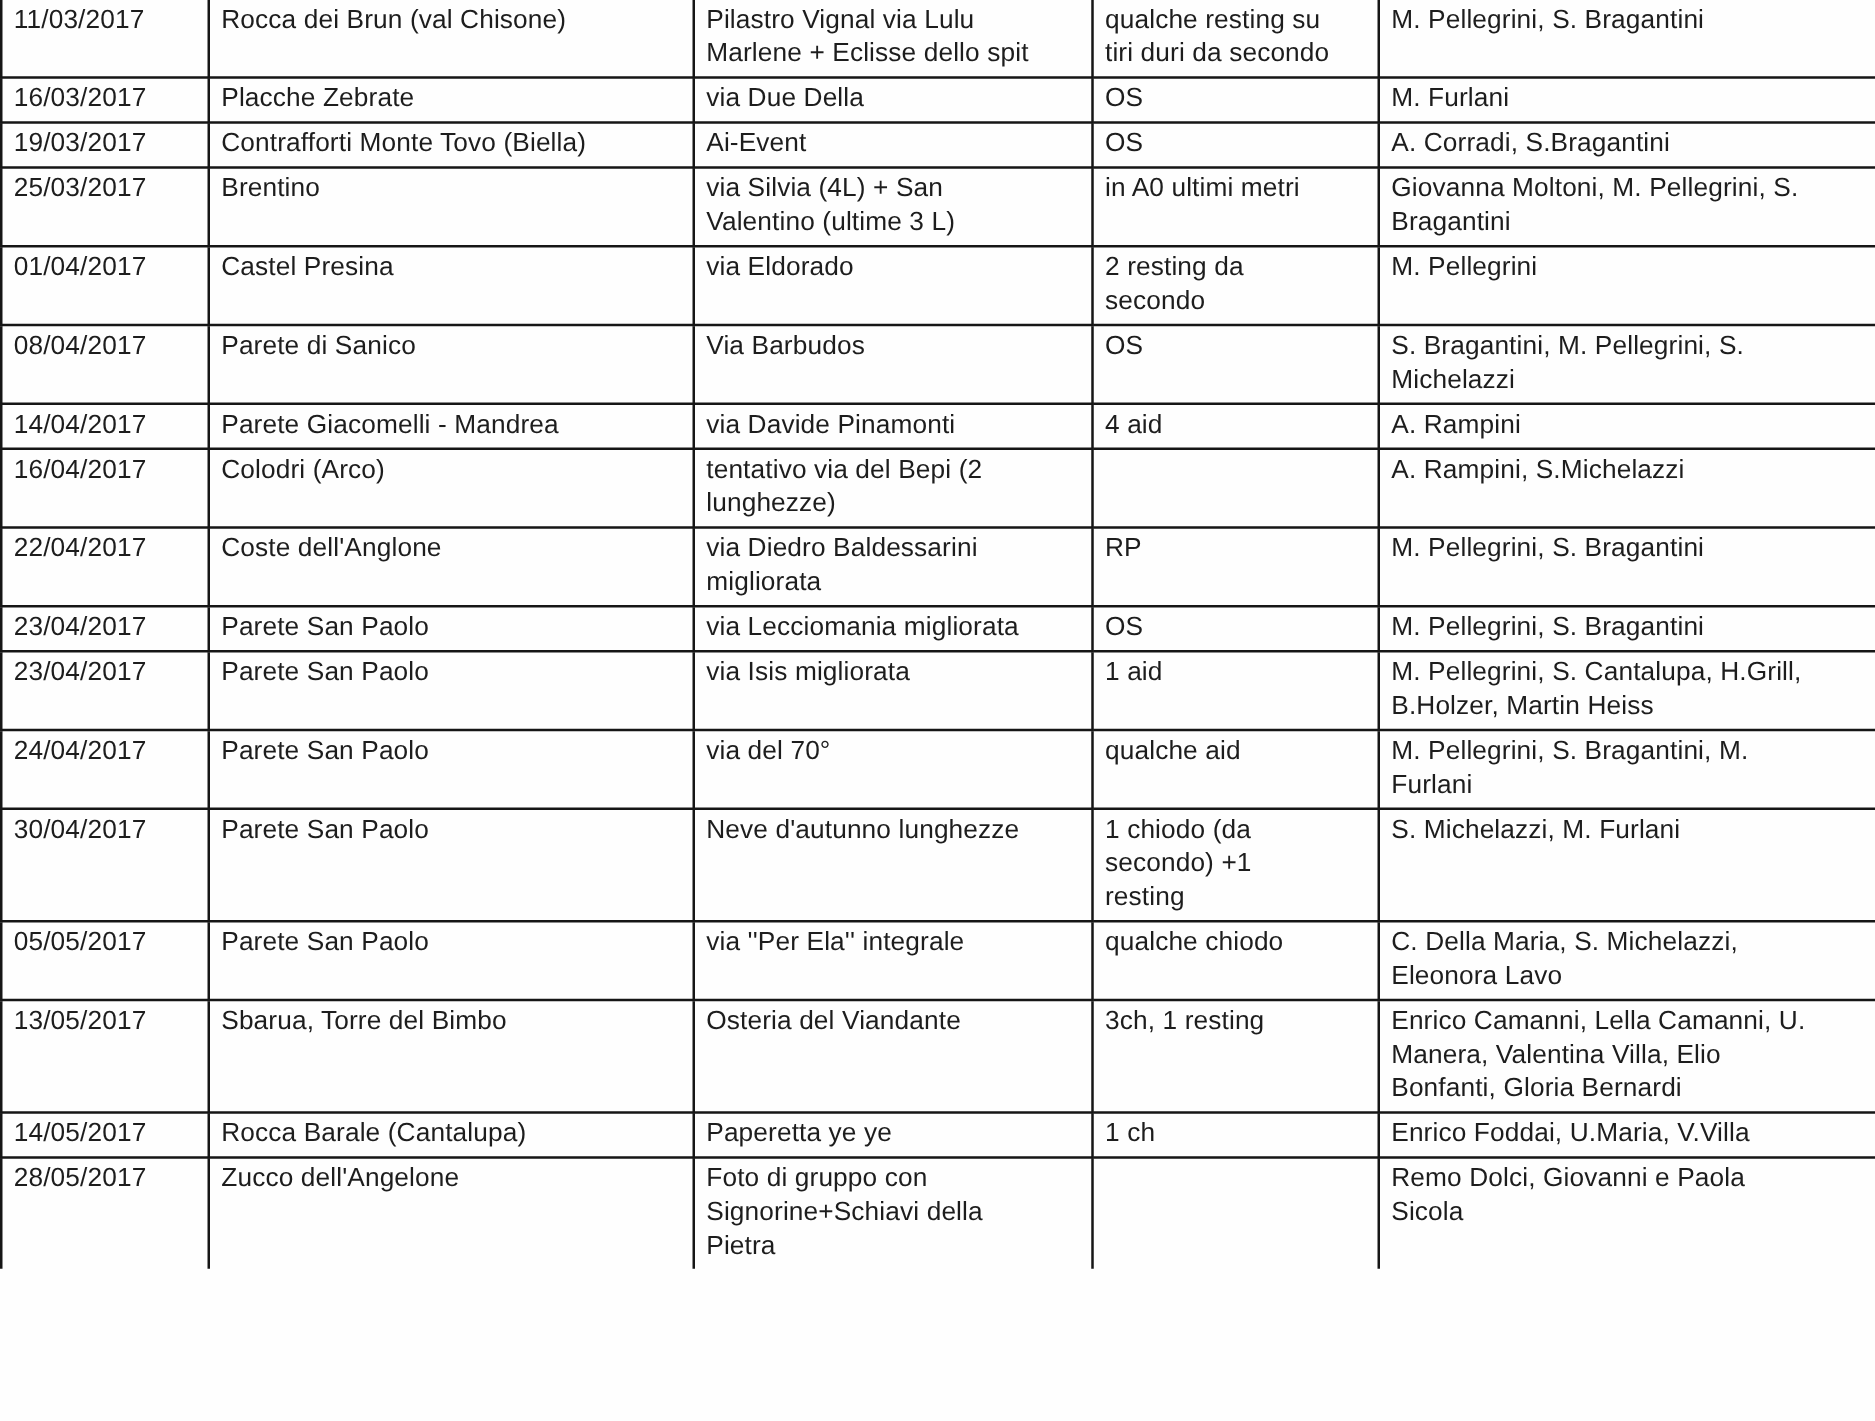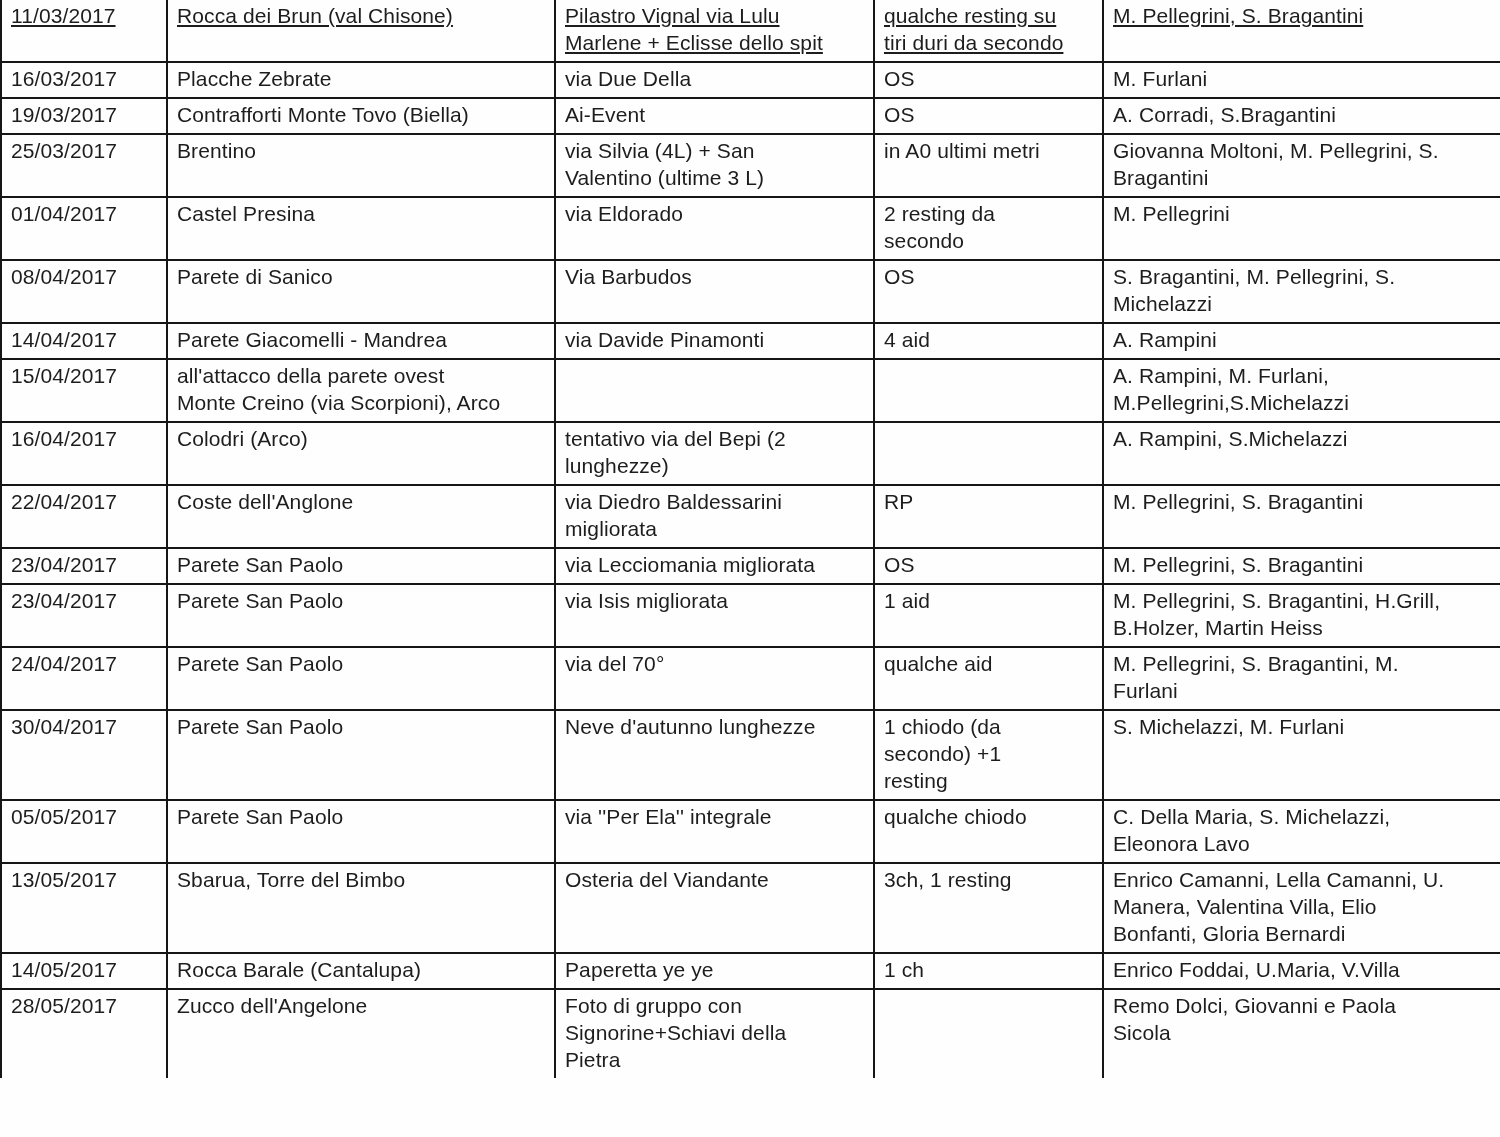--- a/index.html
+++ b/index.html
@@ -26,21 +26,21 @@
     vertical-align: top;
     padding: 2px 8px 5px 9px;
     font-size: 21px;
     line-height: 27px;
     color: #1d1d1d;
     white-space: pre-line;
     overflow: hidden;
     letter-spacing: 0.1px;
   }
   
-  table.log tr:first-child td { border-top: none; text-decoration: underline; }
+  table.log tr:first-child td { border-top: none; }
   
   table.log tr:last-child td { border-bottom: none; }
 
   col.c-date     { width: 166px; }
   col.c-location { width: 388px; }
   col.c-route    { width: 319px; }
   col.c-notes    { width: 229px; }
   col.c-partners { width: 398px; }
 </style>
 </head>
@@ -111,29 +111,20 @@
   </tr>
 
   <tr>
     <td>14/04/2017</td>
     <td>Parete Giacomelli - Mandrea</td>
     <td>via Davide Pinamonti</td>
     <td>4 aid</td>
     <td>A. Rampini</td>
   </tr>
 
-  <tr>
-    <td>15/04/2017</td>
-    <td>all'attacco della parete ovest
-Monte Creino (via Scorpioni), Arco</td>
-    <td></td>
-    <td></td>
-    <td>A. Rampini, M. Furlani,
-M.Pellegrini,S.Michelazzi</td>
-  </tr>
 
   <tr>
     <td>16/04/2017</td>
     <td>Colodri (Arco)</td>
     <td>tentativo via del Bepi (2
 lunghezze)</td>
     <td></td>
     <td>A. Rampini, S.Michelazzi</td>
   </tr>
 
@@ -152,21 +143,21 @@
     <td>via Lecciomania migliorata</td>
     <td>OS</td>
     <td>M. Pellegrini, S. Bragantini</td>
   </tr>
 
   <tr>
     <td>23/04/2017</td>
     <td>Parete San Paolo</td>
     <td>via Isis migliorata</td>
     <td>1 aid</td>
-    <td>M. Pellegrini, S. Bragantini, H.Grill,
+    <td>M. Pellegrini, S. Cantalupa, H.Grill,
 B.Holzer, Martin Heiss</td>
   </tr>
 
   <tr>
     <td>24/04/2017</td>
     <td>Parete San Paolo</td>
     <td>via del 70°</td>
     <td>qualche aid</td>
     <td>M. Pellegrini, S. Bragantini, M.
 Furlani</td>

